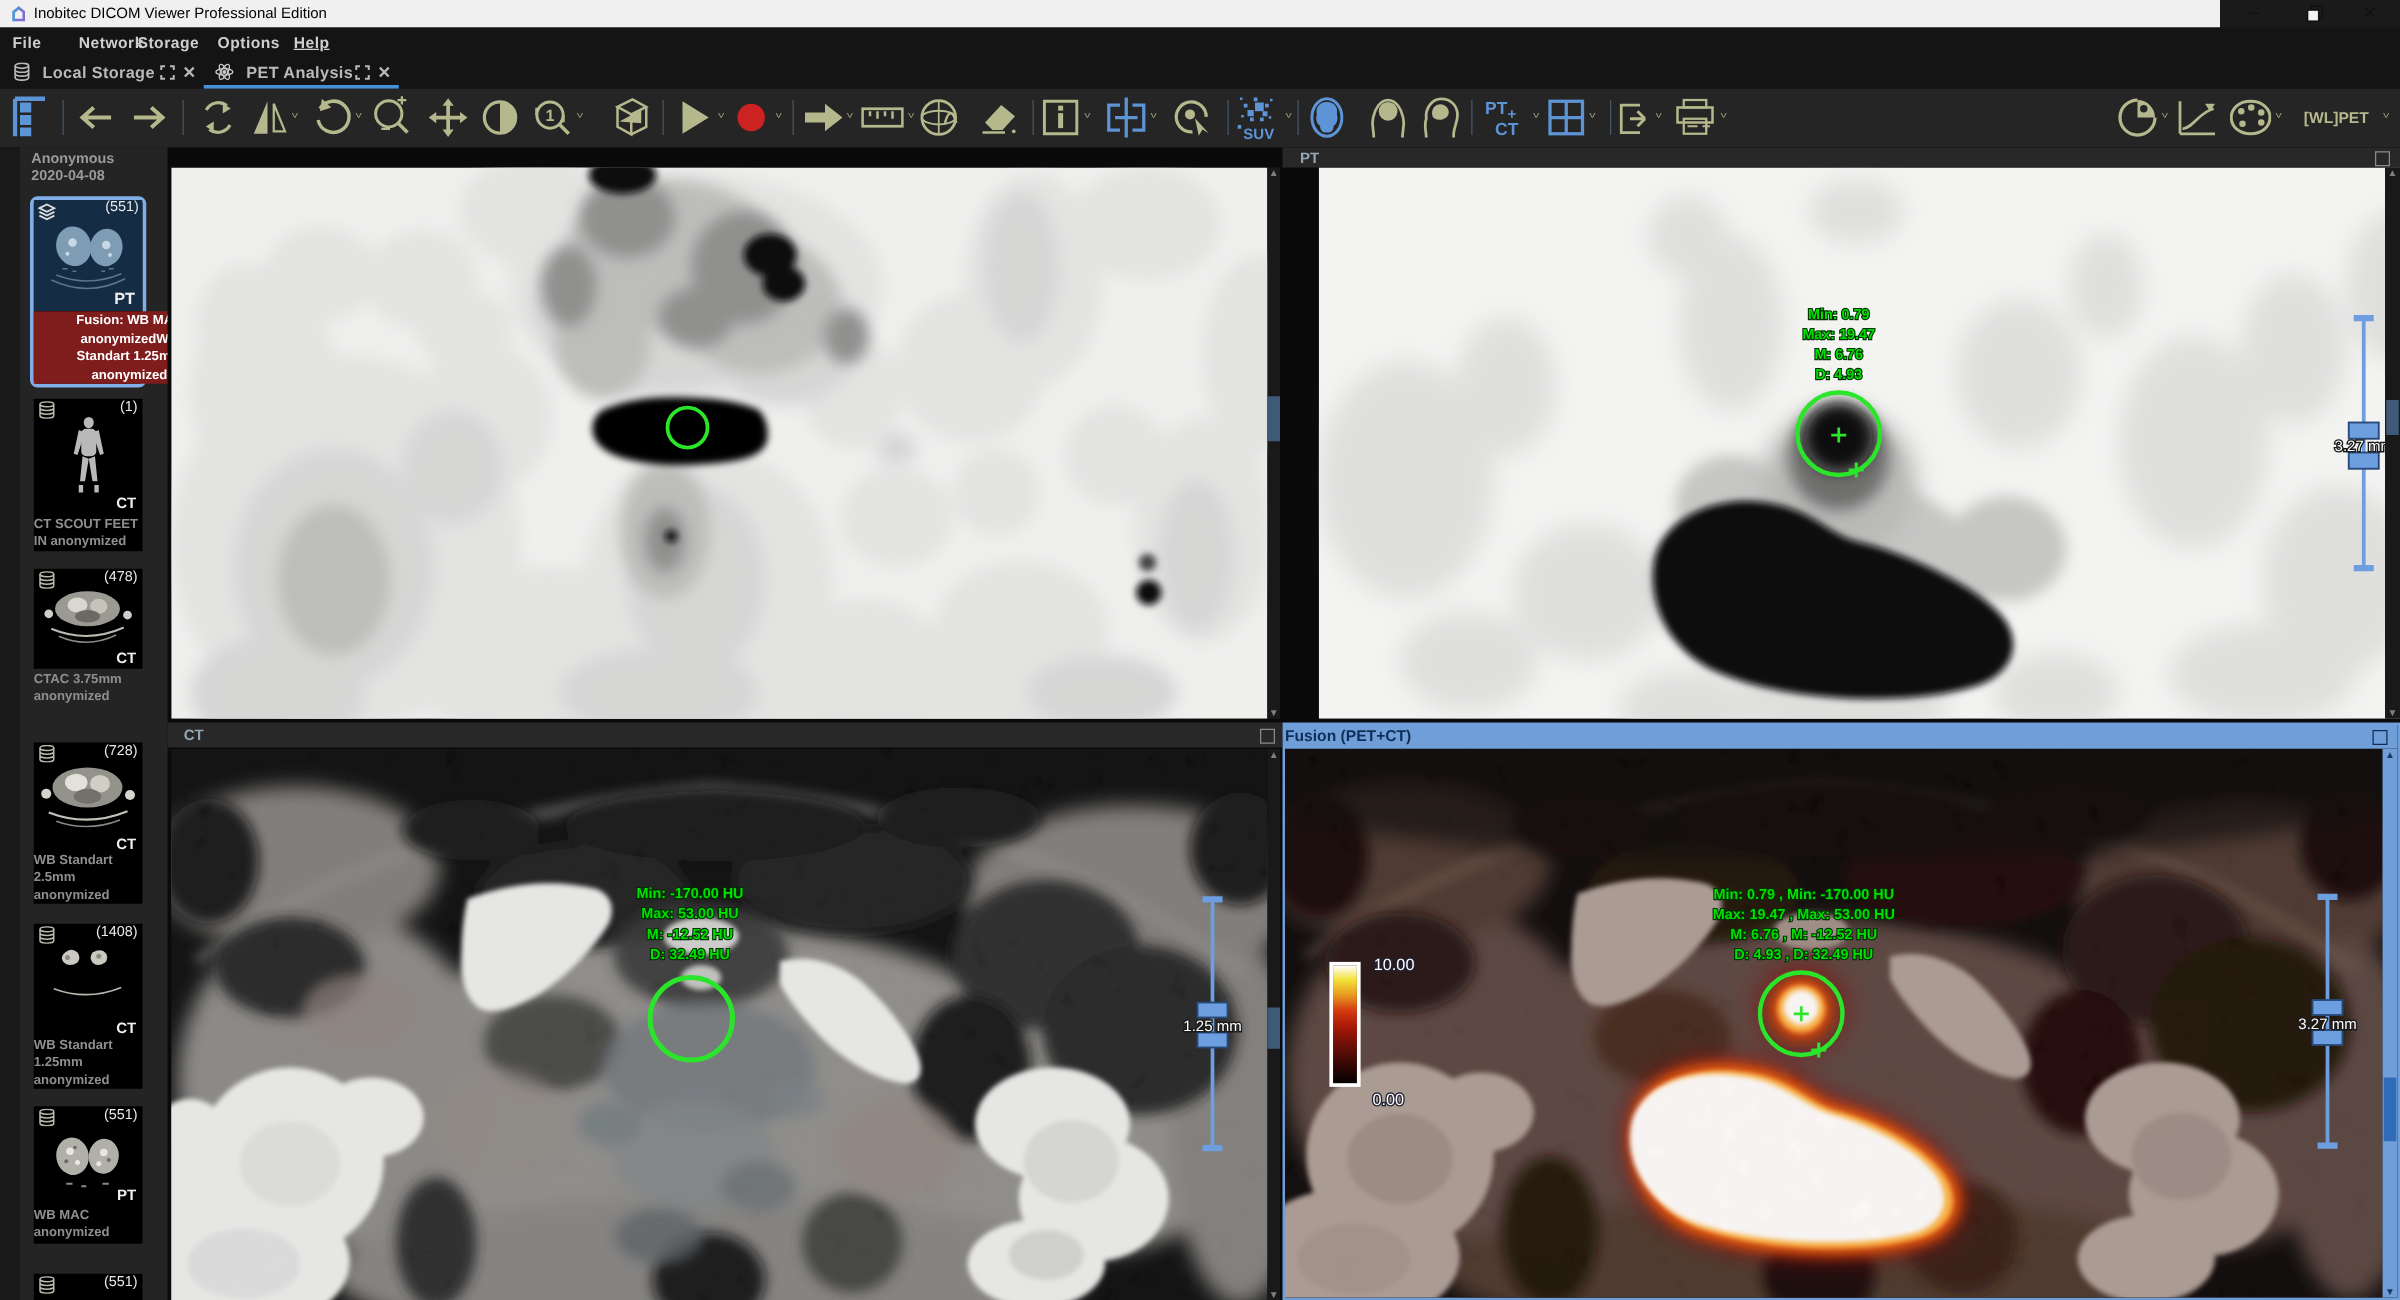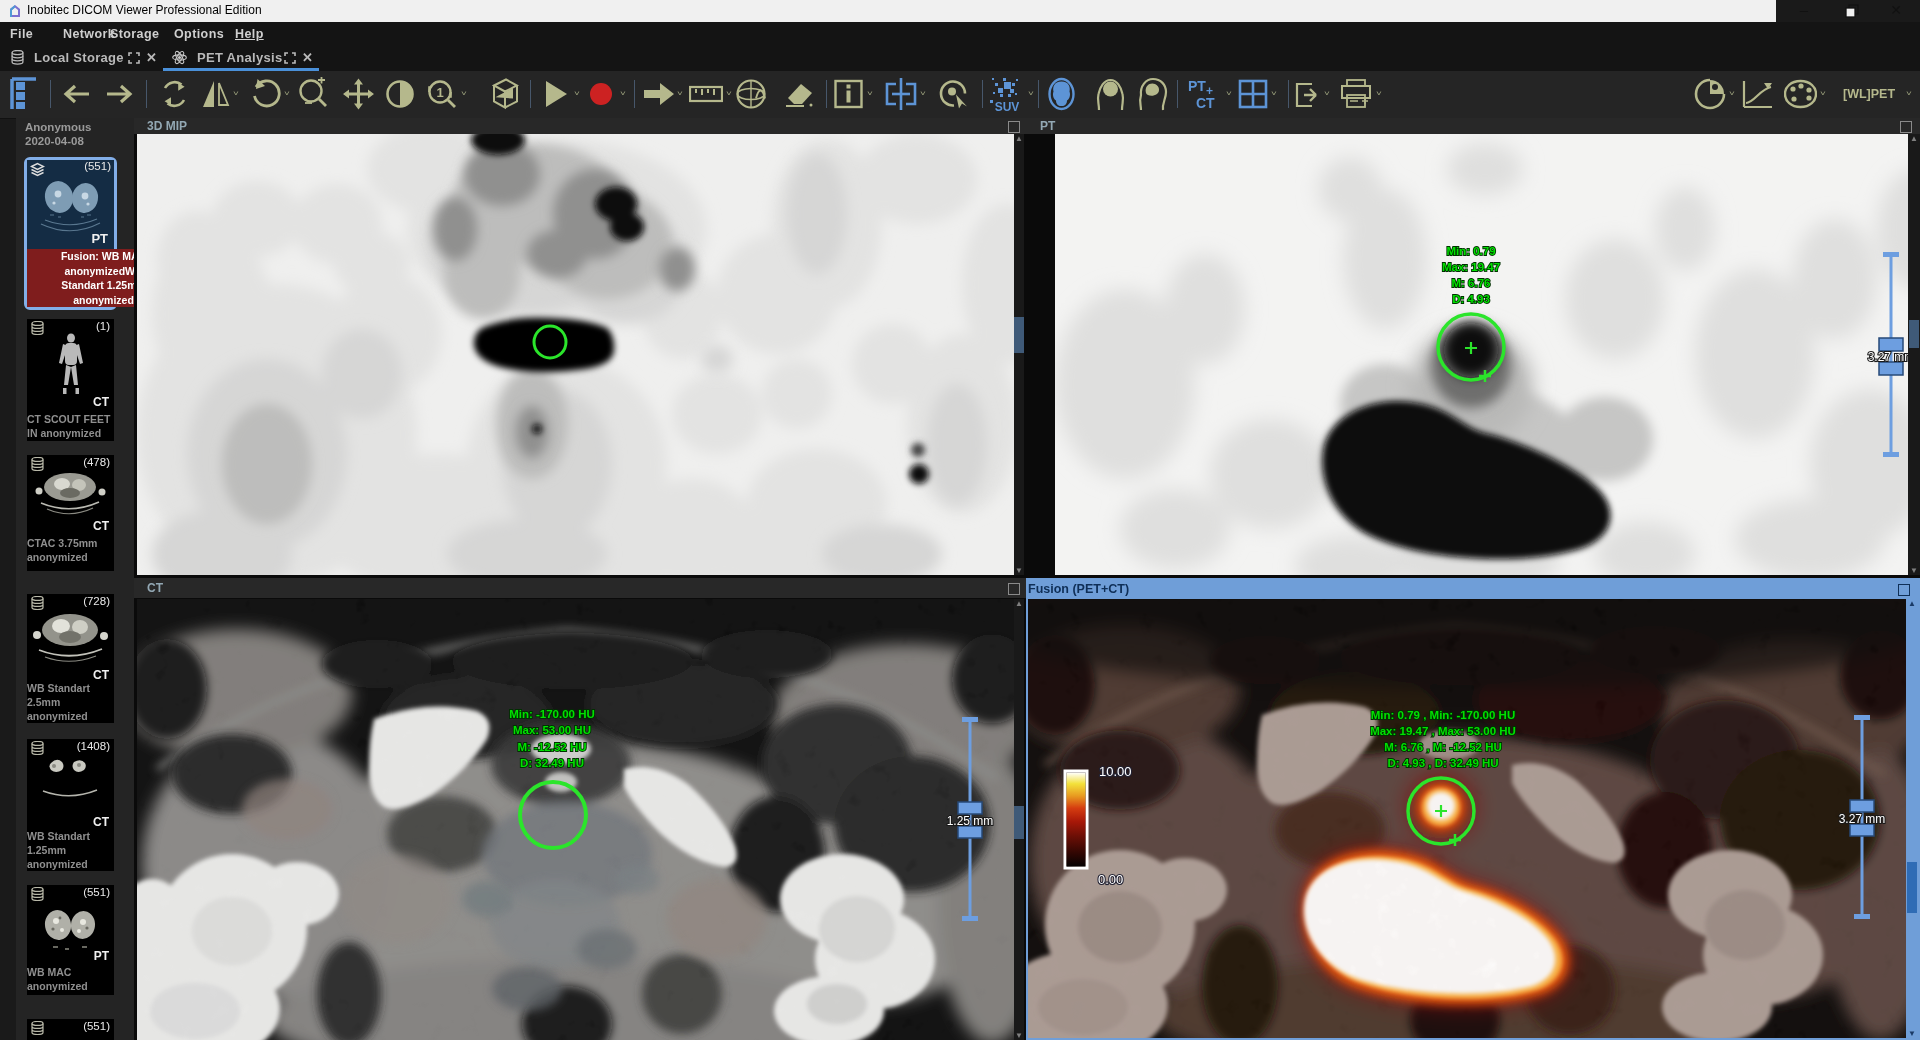--- a/index.html
+++ b/index.html
@@ -323,21 +323,21 @@
             <rect x="38" y="10" width="12" height="22" rx="4"></rect>
             <path d="M36 11 L32 30 l3 1 L41 13 Z M52 11 L56 30 l-3 1 L47 13 Z"></path>
             <path d="M39 32 L37 52 h4 L44 34 Z M49 32 L51 52 h-4 L44 34 Z"></path>
             <rect x="36" y="55" width="3.5" height="6"></rect>
             <rect x="48.5" y="55" width="3.5" height="6"></rect>
           </g>
         </svg>
   <span class="mod" style="top:76px;">CT</span>
   <div class="cap" style="top:93px;">CT SCOUT FEET<br>IN anonymized</div>
 </div>
-<div class="card" style="top:337px;height:116px;text-decoration:underline;">
+<div class="card" style="top:337px;height:80px;text-decoration:underline;">
   <svg class="dbico" viewBox="0 0 13 14">
           <ellipse cx="6.5" cy="2.4" rx="5.5" ry="2" fill="none" stroke="#b9b9a9" stroke-width="1.2"></ellipse>
           <path d="M1 2.4 V11.5 c0 1.1 2.5 2 5.5 2 s5.5-.9 5.5-2 V2.4 M1 5.4 c0 1.1 2.5 2 5.5 2 s5.5-.9 5.5-2 M1 8.4 c0 1.1 2.5 2 5.5 2 s5.5-.9 5.5-2" fill="none" stroke="#b9b9a9" stroke-width="1.2"></path>
         </svg>
   <span class="cnt">(478)</span>
   <svg class="abs" style="left:0;top:14px" width="87" height="50" viewBox="0 0 87 50">
           <ellipse cx="43" cy="18" rx="26" ry="14" fill="#9a9a92"></ellipse>
           <ellipse cx="35" cy="15" rx="8" ry="6" fill="#d8d8d0"></ellipse>
           <ellipse cx="52" cy="16" rx="7" ry="6" fill="#c4c4ba"></ellipse>
           <ellipse cx="43" cy="24" rx="10" ry="5" fill="#6a6a62"></ellipse>
@@ -417,21 +417,20 @@
 </div>
 <div class="card" style="top:901px;height:121px;">
   <svg class="dbico" viewBox="0 0 13 14">
           <ellipse cx="6.5" cy="2.4" rx="5.5" ry="2" fill="none" stroke="#b9b9a9" stroke-width="1.2"></ellipse>
           <path d="M1 2.4 V11.5 c0 1.1 2.5 2 5.5 2 s5.5-.9 5.5-2 V2.4 M1 5.4 c0 1.1 2.5 2 5.5 2 s5.5-.9 5.5-2 M1 8.4 c0 1.1 2.5 2 5.5 2 s5.5-.9 5.5-2" fill="none" stroke="#b9b9a9" stroke-width="1.2"></path>
         </svg>
   <span class="cnt">(551)</span>
 </div>
 </div>
 <div id="viewports" class="abs" style="left:134px;top:118px;width:1786px;height:922px;background:#0a0a0a;">
-<div class="vptitle" style="left:0;top:0;width:892px;"><span style="margin-left:13px;">3D MIP</span><div class="maxbox" style="right:6px;"></div></div>
 <div class="abs" id="mipimg" style="left:3px;top:16px;width:877px;height:441px;">
         <svg width="877" height="441" viewBox="0 0 877 441">
 <defs>
 <filter id="b3" x="-50%" y="-50%" width="200%" height="200%">
               <feGaussianBlur stdDeviation="3"></feGaussianBlur>
             </filter>
 <filter id="b6" x="-50%" y="-50%" width="200%" height="200%">
               <feGaussianBlur stdDeviation="6"></feGaussianBlur>
             </filter>
             <filter id="b7" x="-60%" y="-60%" width="220%" height="220%">

